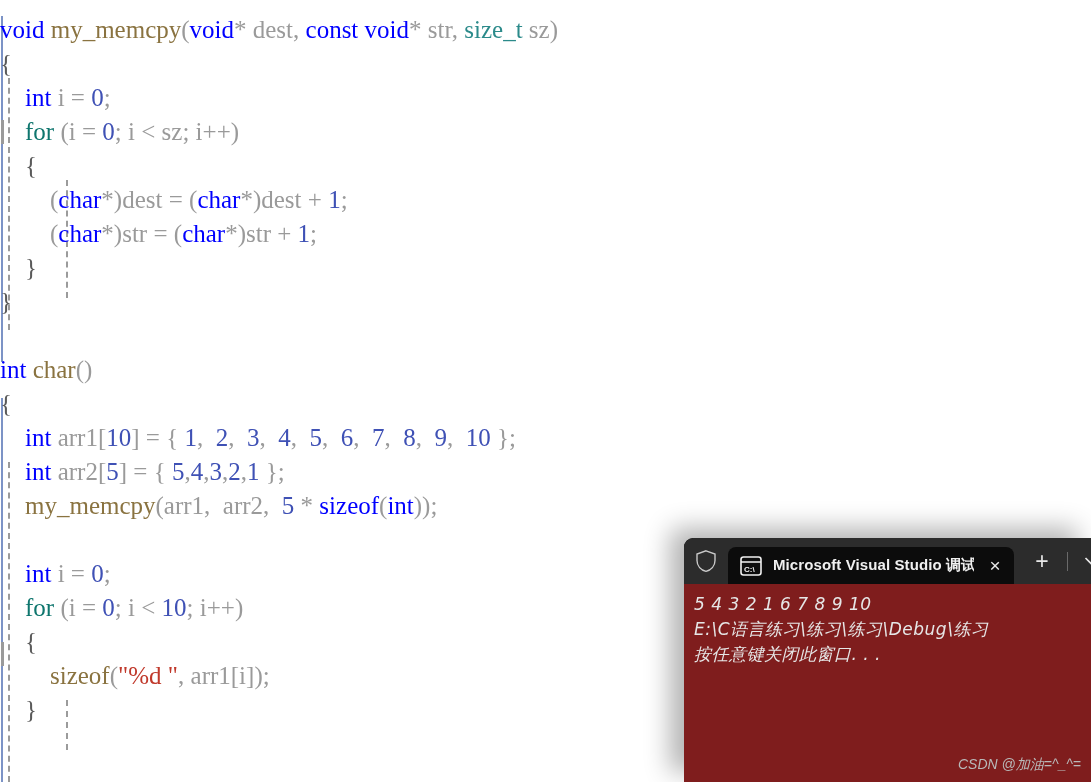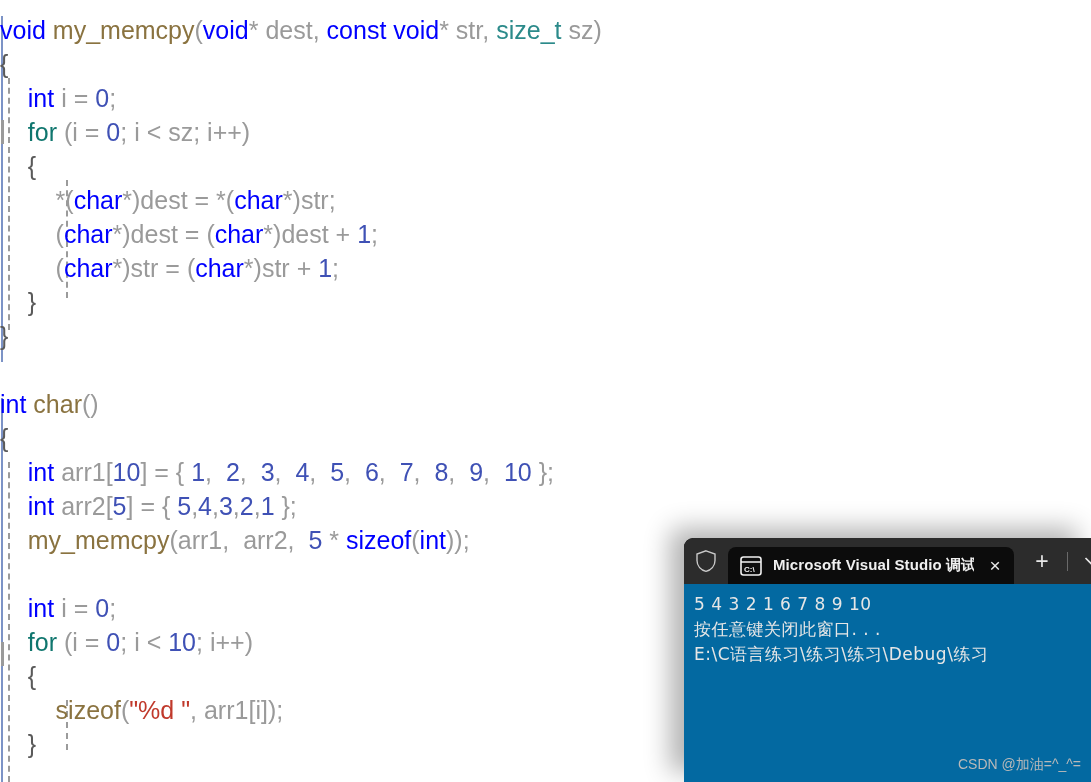--- a/index.html
+++ b/index.html
@@ -27,21 +27,21 @@
     position: absolute;
     left: 0;
     top: 13px;
     width: 1091px;
   }
   .cline {
     position: relative;
     height: 34px;
     line-height: 34px;
     white-space: pre;
-    font-family: Liberation Sans, sans-serif;
+    font-family: Liberation Serif, serif;
     font-size: 25px;
     color: #7a7a55;
   }
   .cline .txt {
     position: absolute;
     left: 0;
     top: 0;
     white-space: pre;
   }
 
@@ -160,24 +160,25 @@
     margin: 0 11px;
   }
   .chevron-btn {
     width: 26px; height: 26px;
     display: flex; align-items: center; justify-content: center;
     color: #e8e8e8;
   }
 
   .console-body {
     position: relative;
-    background: #0369a1;
+    background: #7f1d1d;
     height: 198px;
     padding: 8px 0 0 10px;
     box-sizing: border-box;
+    font-style: italic;
   }
   .cout {
     font-family: "DejaVu Sans", "Liberation Sans", sans-serif;
     font-size: 17px;
     line-height: 25px;
     color: #e6e6e6;
     white-space: pre;
     letter-spacing: 0.5px;
   }
   .watermark {
@@ -205,21 +206,20 @@
   <div class="guide" style="left:8px; top:462px; height:320px;"></div>
   <div class="guide" style="left:66px; top:700px; height:50px;"></div>
   <div class="guide-gray" style="left:1px; top:642px; height:24px;"></div>
 
   <div class="code-lines" id="code-lines">
       <div class="cline"><span class="txt"><span class="kw">void</span><span class="punc"> </span><span class="fn">my_memcpy</span><span class="punc">(</span><span class="kw">void</span><span class="punc">*</span><span class="punc"> </span><span class="id">dest</span><span class="punc">, </span><span class="kw">const</span><span class="punc"> </span><span class="kw">void</span><span class="punc">*</span><span class="punc"> </span><span class="id">str</span><span class="punc">, </span><span class="type">size_t</span><span class="punc"> </span><span class="id">sz</span><span class="punc">)</span></span></div>
       <div class="cline"><span class="txt"><span class="brc">{</span></span></div>
       <div class="cline"><span class="txt"><span class="punc">    </span><span class="kw">int</span><span class="punc"> </span><span class="id">i</span><span class="punc"> = </span><span class="num">0</span><span class="punc">;</span></span></div>
       <div class="cline"><span class="txt"><span class="punc">    </span><span class="kw2">for</span><span class="punc"> (</span><span class="id">i</span><span class="punc"> = </span><span class="num">0</span><span class="punc">; </span><span class="id">i</span><span class="punc"> &lt; </span><span class="id">sz</span><span class="punc">; </span><span class="id">i</span><span class="punc">++)</span></span></div>
       <div class="cline"><span class="txt"><span class="punc">    </span><span class="brc">{</span></span></div>
-      <div class="cline"><span class="txt"><span class="punc">        </span><span class="punc">*(</span><span class="kw">char</span><span class="punc">*)</span><span class="id">dest</span><span class="punc"> = </span><span class="punc">*(</span><span class="kw">char</span><span class="punc">*)</span><span class="id">str</span><span class="punc">;</span></span></div>
       <div class="cline"><span class="txt"><span class="punc">        </span><span class="punc">(</span><span class="kw">char</span><span class="punc">*)</span><span class="id">dest</span><span class="punc"> = </span><span class="punc">(</span><span class="kw">char</span><span class="punc">*)</span><span class="id">dest</span><span class="punc"> + </span><span class="num">1</span><span class="punc">;</span></span></div>
       <div class="cline"><span class="txt"><span class="punc">        </span><span class="punc">(</span><span class="kw">char</span><span class="punc">*)</span><span class="id">str</span><span class="punc"> = </span><span class="punc">(</span><span class="kw">char</span><span class="punc">*)</span><span class="id">str</span><span class="punc"> + </span><span class="num">1</span><span class="punc">;</span></span></div>
       <div class="cline"><span class="txt"><span class="punc">    </span><span class="brc">}</span></span></div>
       <div class="cline"><span class="txt"><span class="brc">}</span></span></div>
       <div class="cline"><span class="txt"></span></div>
       <div class="cline"><span class="txt"><span class="kw">int</span><span class="punc"> </span><span class="fn">char</span><span class="punc">()</span></span></div>
       <div class="cline"><span class="txt"><span class="brc">{</span></span></div>
       <div class="cline"><span class="txt"><span class="punc">    </span><span class="kw">int</span><span class="punc"> </span><span class="id">arr1</span><span class="punc">[</span><span class="num">10</span><span class="punc">] = { </span><span class="num">1</span><span class="punc">,  </span><span class="num">2</span><span class="punc">,  </span><span class="num">3</span><span class="punc">,  </span><span class="num">4</span><span class="punc">,  </span><span class="num">5</span><span class="punc">,  </span><span class="num">6</span><span class="punc">,  </span><span class="num">7</span><span class="punc">,  </span><span class="num">8</span><span class="punc">,  </span><span class="num">9</span><span class="punc">,  </span><span class="num">10</span><span class="punc"> };</span></span></div>
       <div class="cline"><span class="txt"><span class="punc">    </span><span class="kw">int</span><span class="punc"> </span><span class="id">arr2</span><span class="punc">[</span><span class="num">5</span><span class="punc">] = { </span><span class="num">5</span><span class="punc">,</span><span class="num">4</span><span class="punc">,</span><span class="num">3</span><span class="punc">,</span><span class="num">2</span><span class="punc">,</span><span class="num">1</span><span class="punc"> };</span></span></div>
       <div class="cline"><span class="txt"><span class="punc">    </span><span class="fn">my_memcpy</span><span class="punc">(</span><span class="id">arr1</span><span class="punc">,  </span><span class="id">arr2</span><span class="punc">,  </span><span class="num">5</span><span class="punc"> * </span><span class="kw">sizeof</span><span class="punc">(</span><span class="kw">int</span><span class="punc">));</span></span></div>
@@ -260,17 +260,17 @@
       <span class="chevron-btn">
         <svg width="16" height="11" viewBox="0 0 16 11" fill="none" stroke="#e8e8e8" stroke-width="1.7">
           <path d="M1.5 2 L8 8.6 L14.5 2"></path>
         </svg>
       </span>
     </div>
   </div>
 
   <div class="console-body">
     <div class="cout">5 4 3 2 1 6 7 8 9 10</div>
+    <div class="cout">E:\C语言练习\练习\练习\Debug\练习</div>
     <div class="cout">按任意键关闭此窗口. . .</div>
-    <div class="cout">E:\C语言练习\练习\练习\Debug\练习</div>
     <div class="watermark">CSDN @加油=^_^=</div>
   </div>
 </div>
 
 </body></html>

